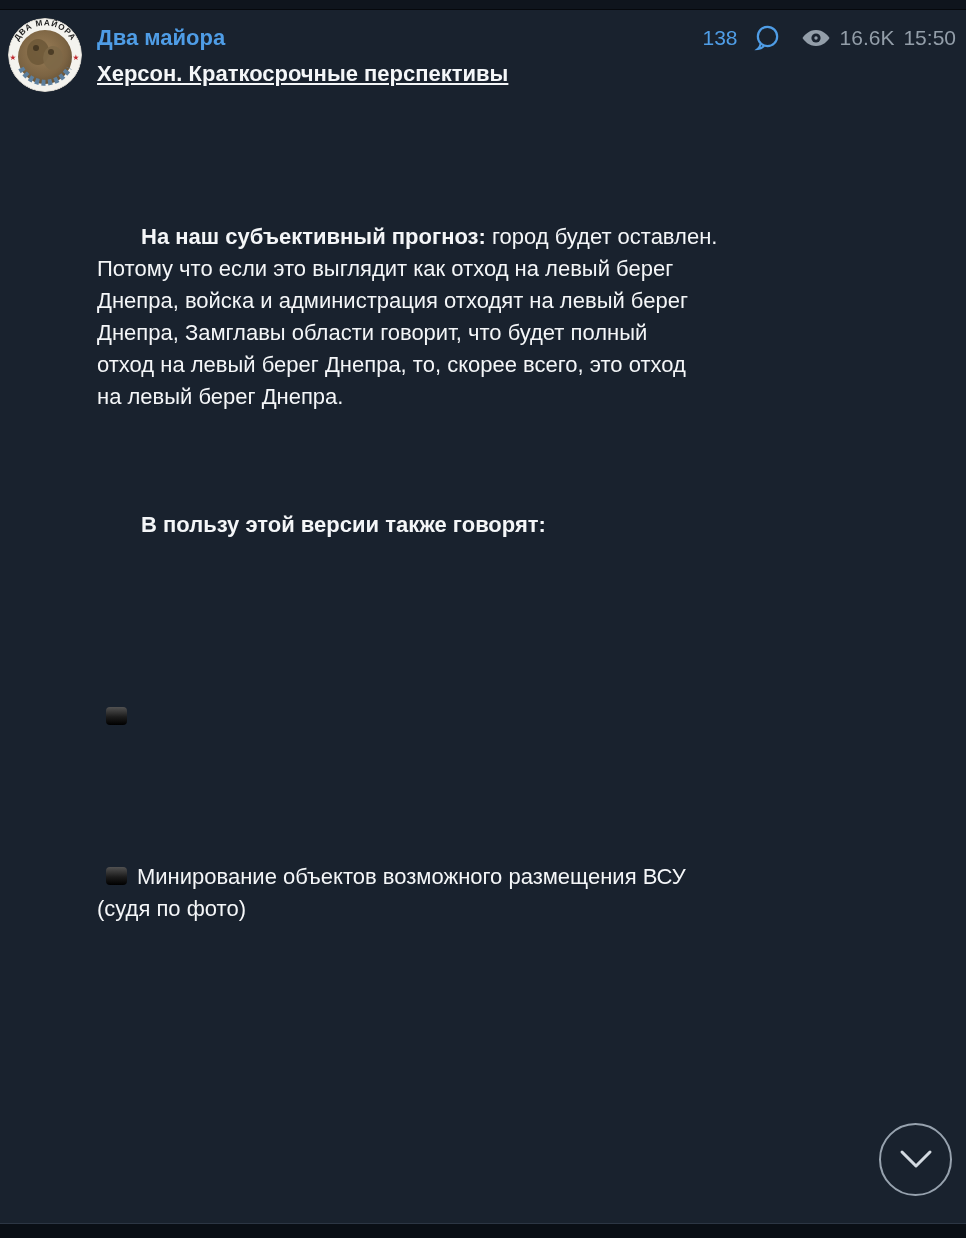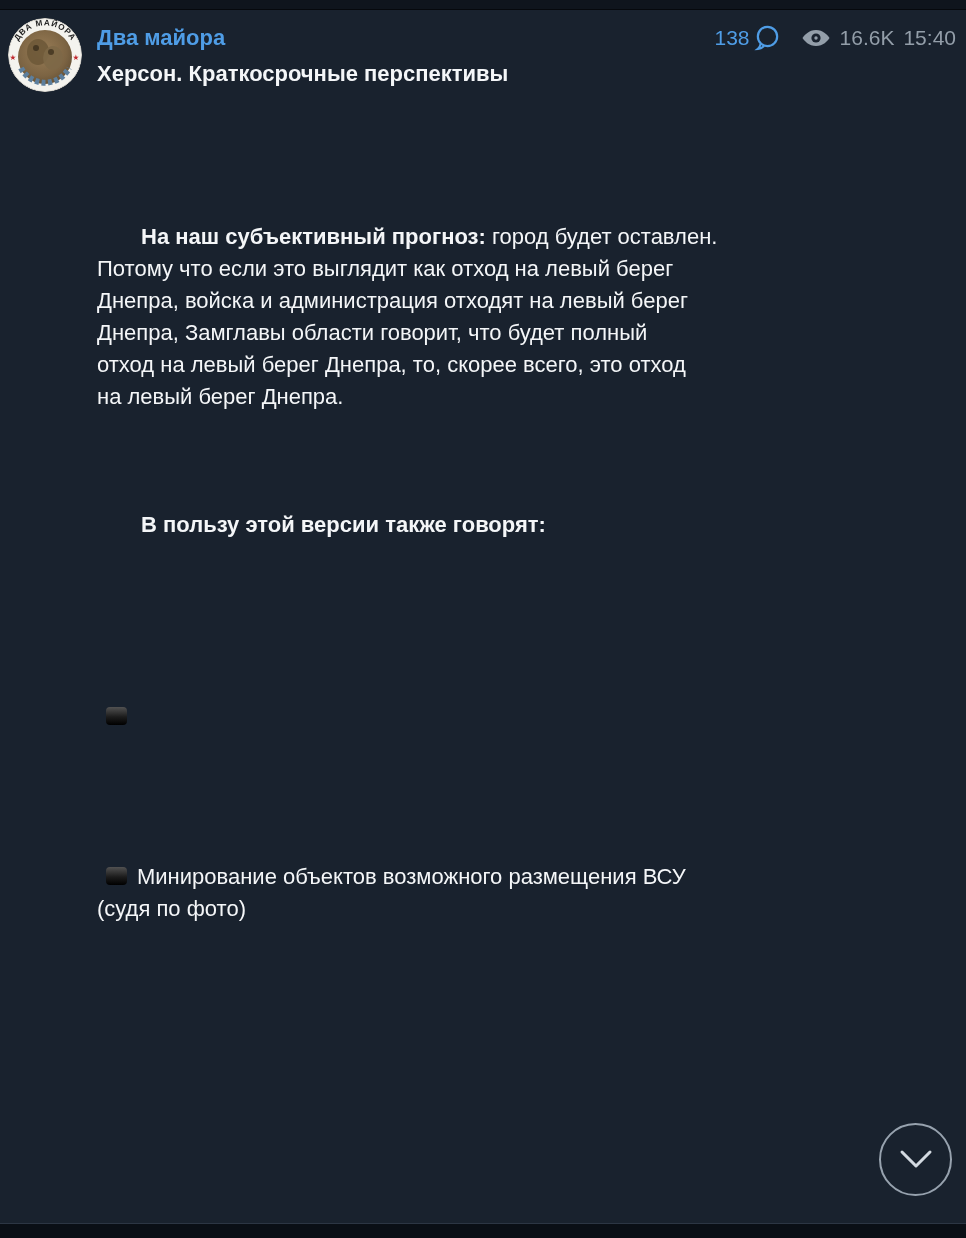--- a/index.html
+++ b/index.html
@@ -37,27 +37,27 @@
   }
   .channel-row{
     padding:14px 10px 0 97px;
     display:flex;justify-content:space-between;align-items:center;
   }
   .channel-name{
     color:var(--accent-blue);font-size:22px;font-weight:700;line-height:26px;cursor:pointer;
   }
   .meta{display:flex;align-items:center;font-size:21px;color:var(--meta-gray);}
   .comments{display:flex;align-items:center;color:var(--accent-blue);cursor:pointer;}
-  .comments-count{margin-right:4px;}
+  .comments-count{margin-right:16px;}
   .comments-icon{display:inline-flex;margin-right:20px;}
   .views-icon{display:inline-flex;margin-right:9px;}
   .views-count{margin-right:9px;text-align:center;}
   .post-title{
     padding-left:97px;margin-top:8px;
-    font-size:22px;font-weight:700;line-height:30px;color:var(--text);
+    font-size:22px;font-weight:700;line-height:30px;color:var(--text);text-decoration:underline;
   }
   .post-body{
     margin-top:36px;
     padding:0 70px 0 97px;
     font-size:22px;line-height:32px;
     color:var(--text);
     white-space:pre-wrap;
   }
   .para{white-space:pre-wrap;}
   .para.bold, .bold-prefix{font-weight:700;margin-left:44px;}
@@ -117,21 +117,21 @@
         </span>
       </span>
       <span class="views-icon">
         <svg width="30" height="22" viewBox="0 0 30 22">
           <path d="M15 3 C8 3 3.4 8 1.5 11 C3.4 14 8 19 15 19 C22 19 26.6 14 28.5 11 C26.6 8 22 3 15 3 Z" fill="#939ea9"></path>
           <circle cx="15" cy="11" r="4.6" fill="#19222e"></circle>
           <circle cx="15" cy="11" r="1.7" fill="#939ea9"></circle>
         </svg>
       </span>
       <span class="views-count">16.6K</span>
-      <span class="post-time">15:40</span>
+      <span class="post-time">15:50</span>
     </div>
   </div>
 
   <div class="post-title">Херсон. Краткосрочные перспективы</div>
 
   <div class="post-body">
 
     <div class="para"><span class="bold-prefix">На наш субъективный прогноз:</span><span> город будет оставлен.
 Потому что если это выглядит как отход на левый берег
 Днепра, войска и администрация отходят на левый берег

